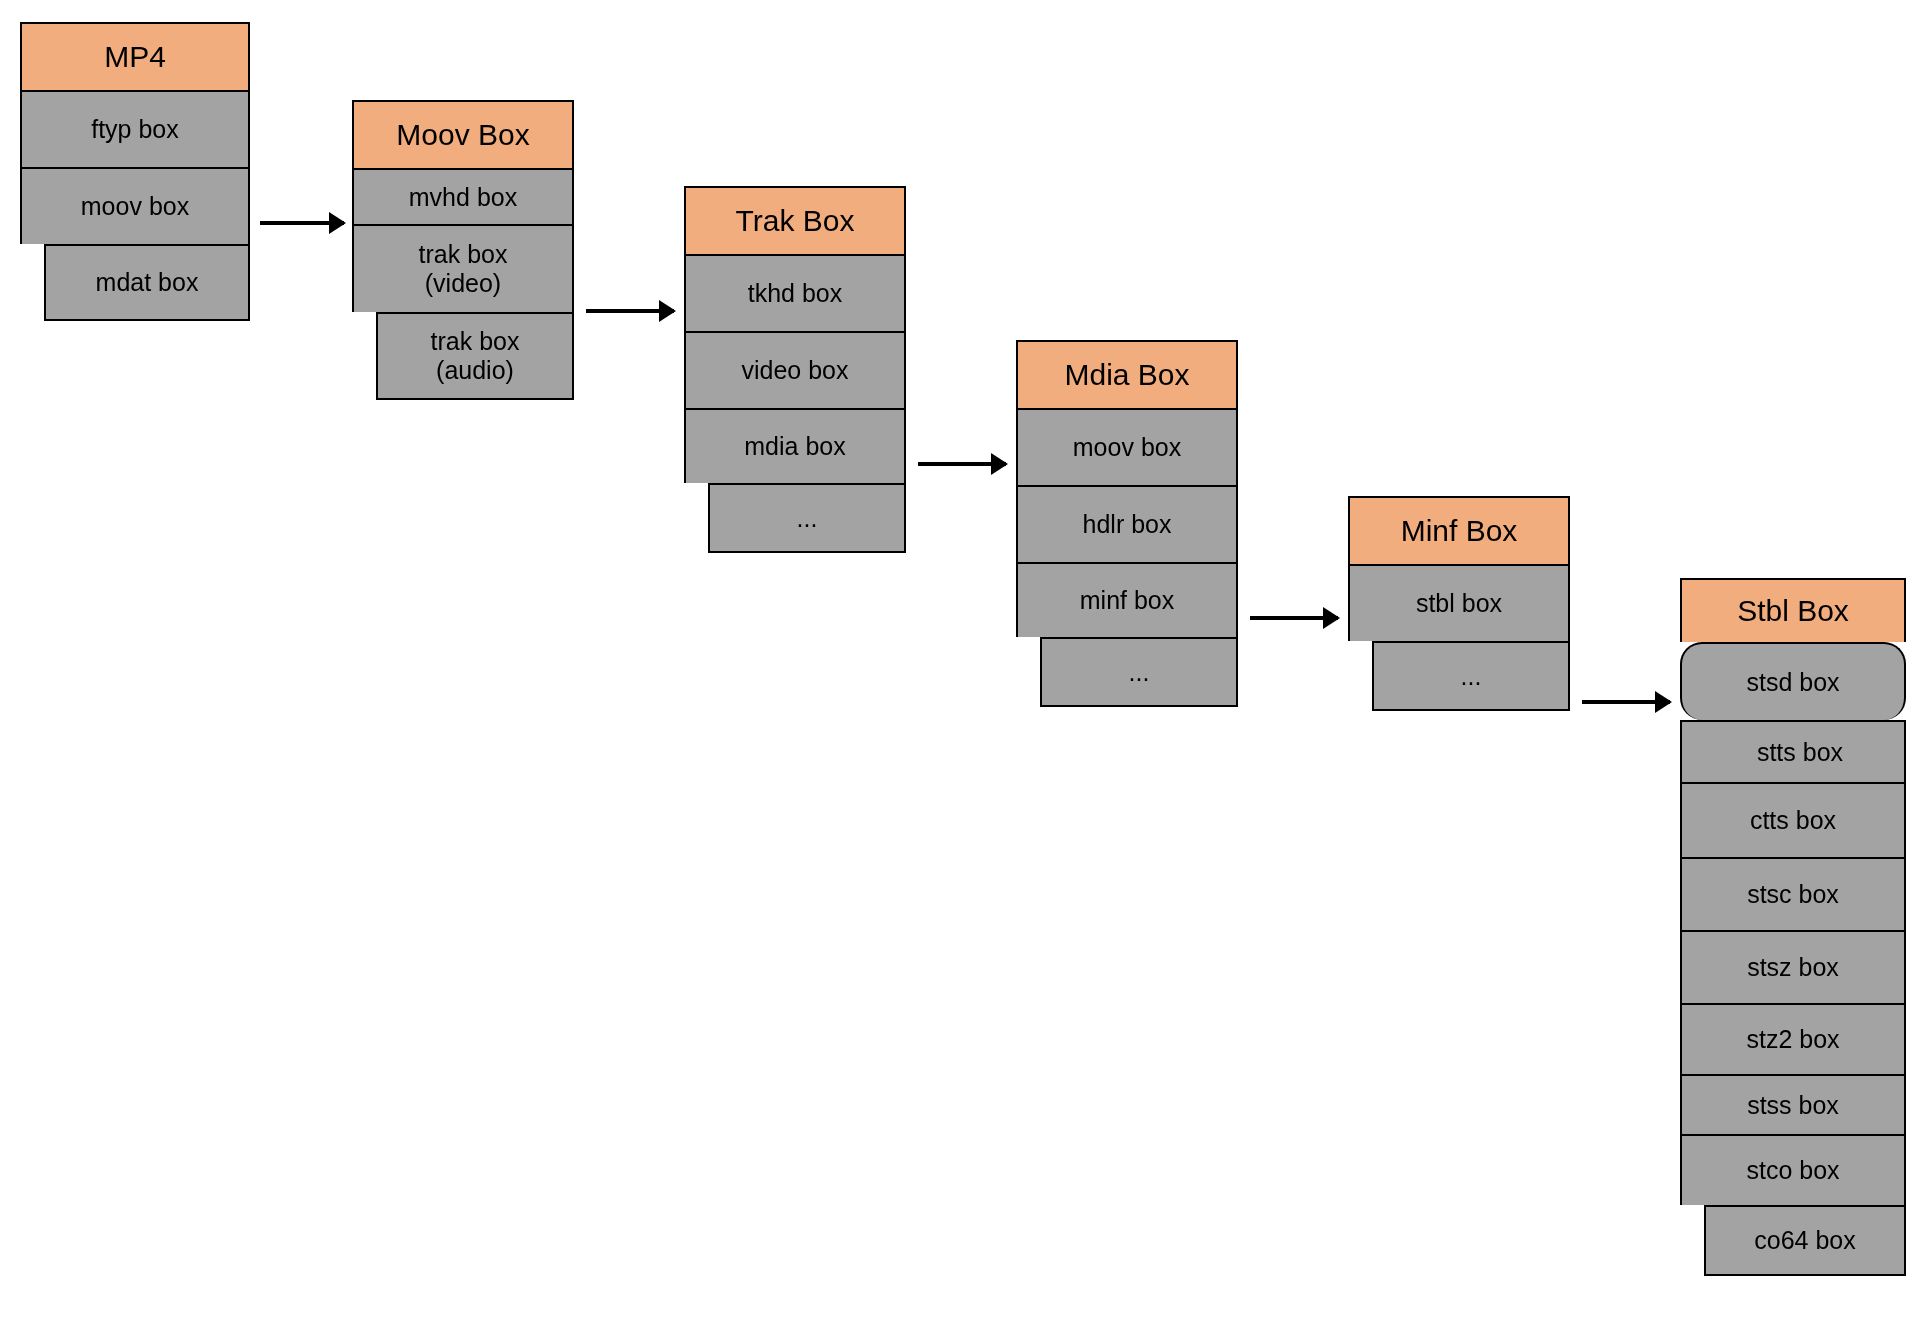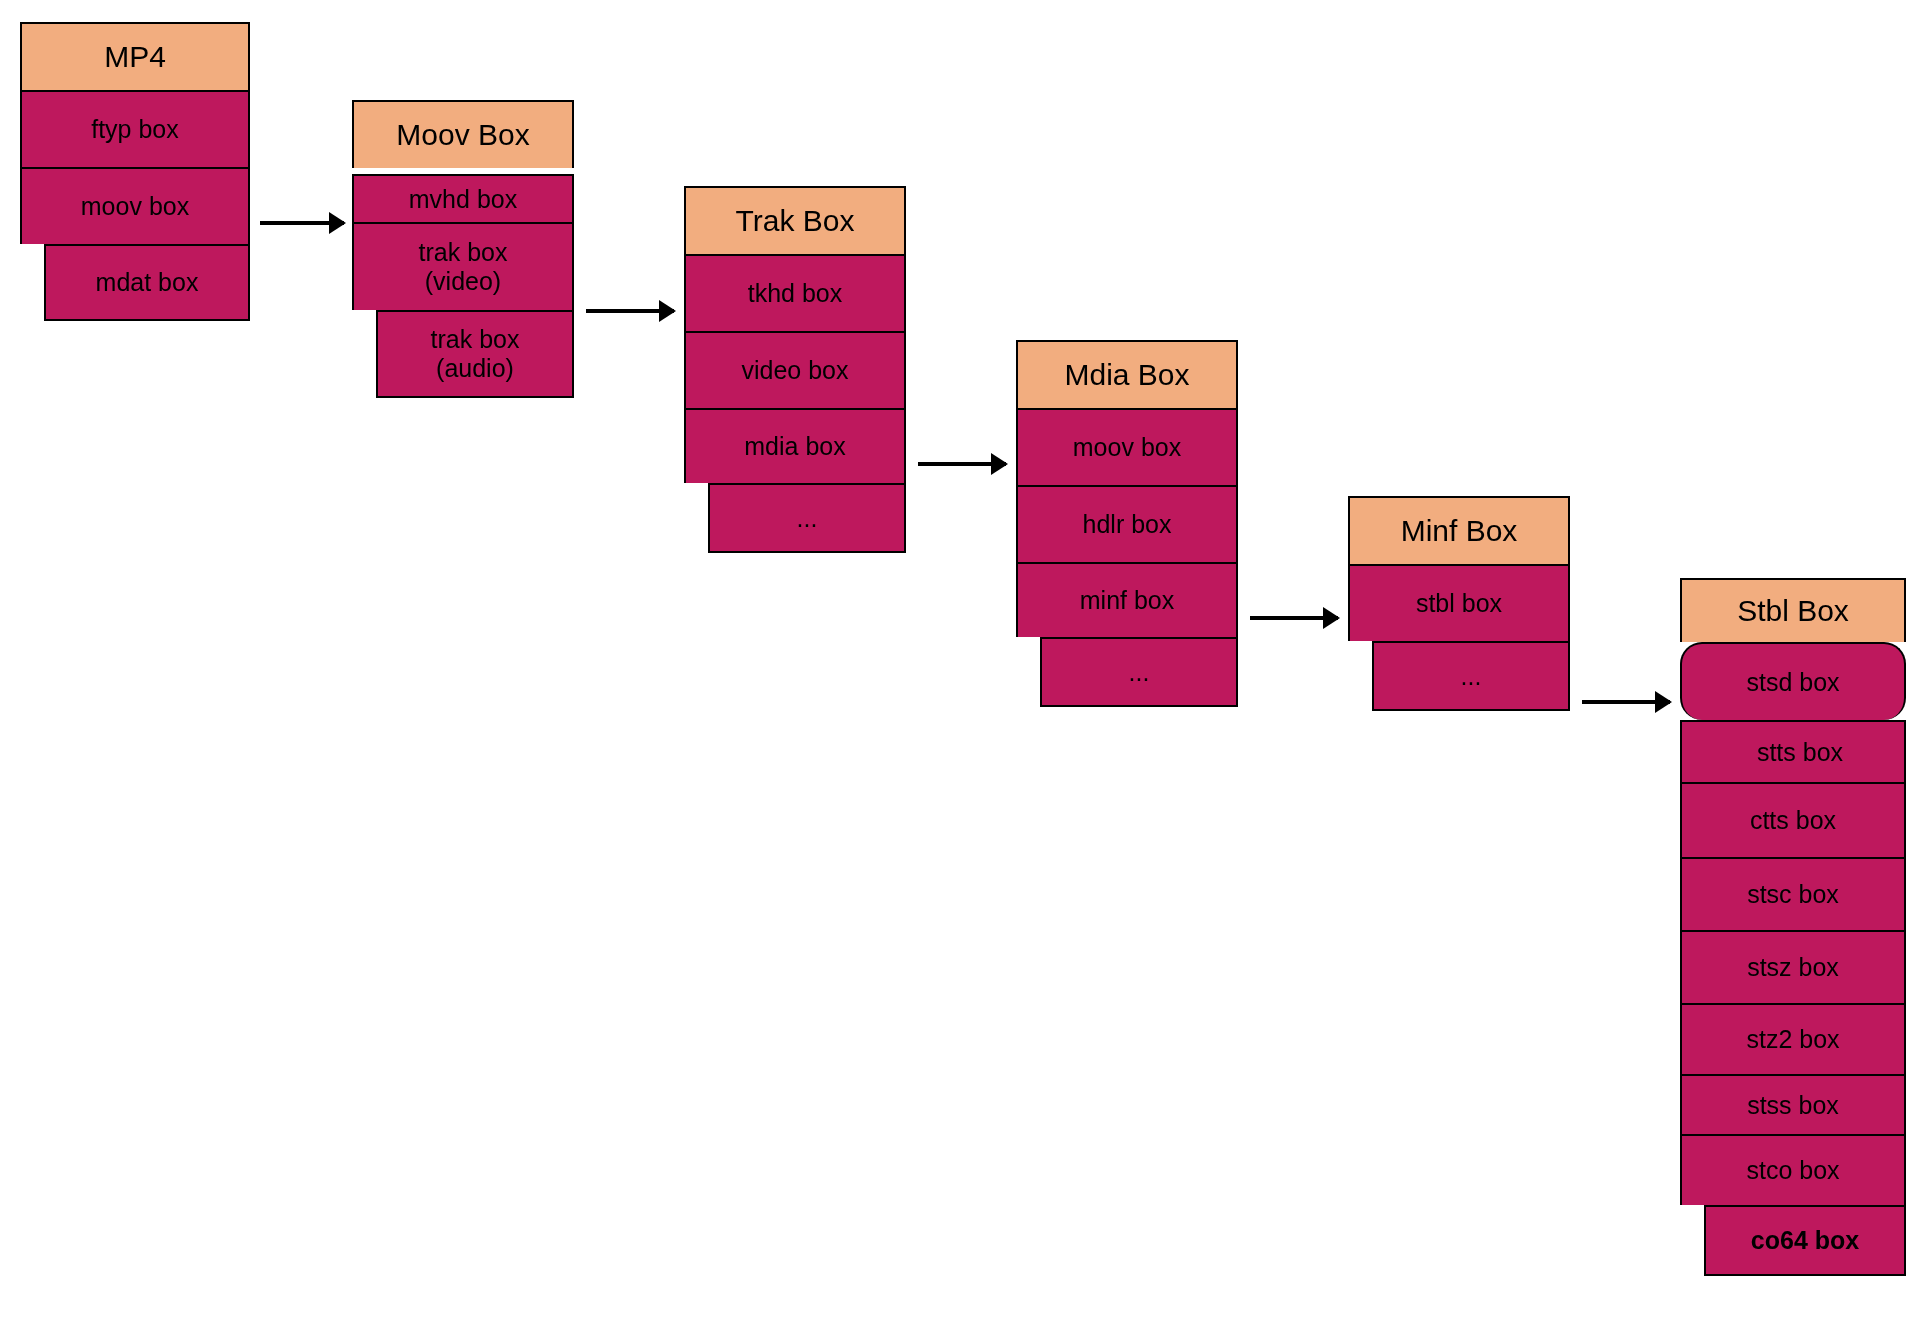--- a/index.html
+++ b/index.html
@@ -20,21 +20,21 @@
     height: 1333px;
   }
   .group {
     position: absolute;
     box-sizing: border-box;
   }
   .cell {
     box-sizing: border-box;
     border: 2px solid #000000;
     border-bottom: none;
-    background: #be185d;
+    background: #a3a3a3;
     display: flex;
     align-items: center;
     justify-content: center;
     text-align: center;
     color: #000000;
     font-size: 25px;
     line-height: 1.15;
     padding: 2px 4px;
   }
   .cell.last {
@@ -71,21 +71,21 @@
 
   <div class="group" style="left:20px; top:22px; width:230px;">
     <div class="cell header" style="height:68px;">MP4</div>
     <div class="cell" style="height:77px;">ftyp box</div>
     <div class="cell" style="height:77px;">moov box</div>
     <div class="cell last" style="height:77px;">mdat box</div>
   </div>
 
   <div class="group" style="left:352px; top:100px; width:222px;">
     <div class="cell header" style="height:68px;">Moov Box</div>
-    <div class="cell" style="height:48px;margin-top:6px;">mvhd box</div>
+    <div class="cell" style="height:56px;">mvhd box</div>
     <div class="cell two-line" style="height:88px;">
       <span>trak box</span>
       <span>(video)</span>
     </div>
     <div class="cell two-line last" style="height:88px;">
       <span>trak box</span>
       <span>(audio)</span>
     </div>
   </div>
 
@@ -114,21 +114,21 @@
   <div class="group" style="left:1680px; top:578px; width:226px;">
     <div class="cell header" style="height:64px;">Stbl Box</div>
     <div class="cell" style="height:78px;border-radius:22px;">stsd box</div>
     <div class="cell" style="height:62px;padding-left:18px;">stts box</div>
     <div class="cell" style="height:75px;">ctts box</div>
     <div class="cell" style="height:73px;">stsc box</div>
     <div class="cell" style="height:73px;">stsz box</div>
     <div class="cell" style="height:71px;">stz2 box</div>
     <div class="cell" style="height:60px;">stss box</div>
     <div class="cell" style="height:71px;">stco box</div>
-    <div class="cell last" style="height:71px;font-weight:bold;">co64 box</div>
+    <div class="cell last" style="height:71px;">co64 box</div>
   </div>
 
   <div class="arrow" style="left:260px; top:221px; width:84px;"></div>
   <div class="arrow" style="left:586px; top:309px; width:88px;"></div>
   <div class="arrow" style="left:918px; top:462px; width:88px;"></div>
   <div class="arrow" style="left:1250px; top:616px; width:88px;"></div>
   <div class="arrow" style="left:1582px; top:700px; width:88px;"></div>
 
 </div>
 

